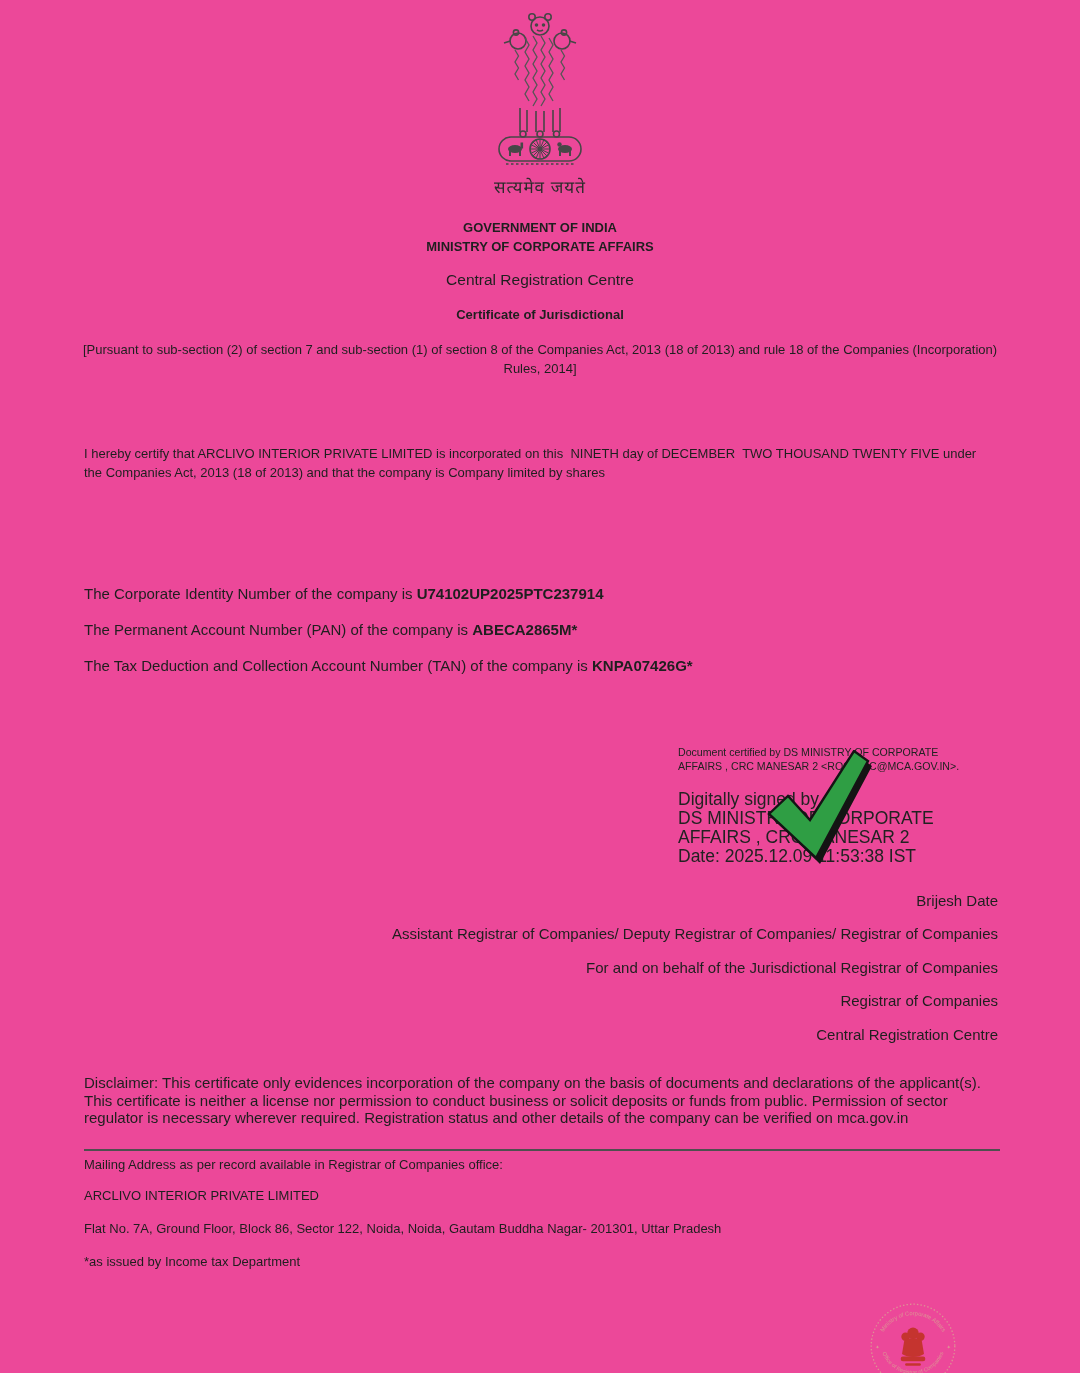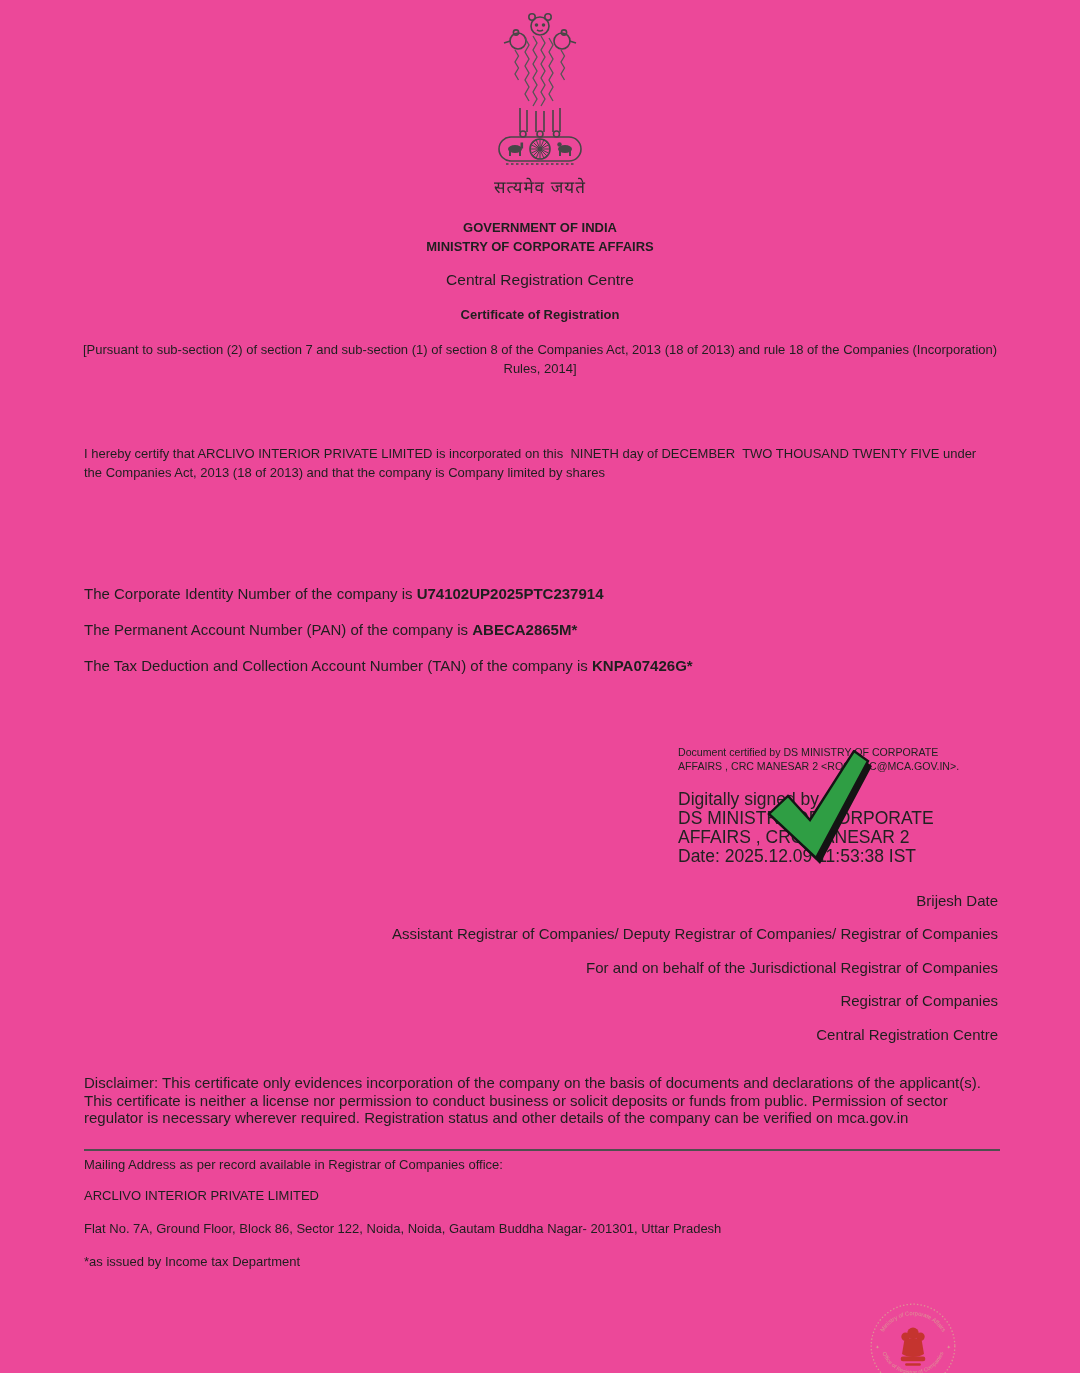--- a/index.html
+++ b/index.html
@@ -106,21 +106,21 @@
         </g>
         <path d="M14 156 h68" stroke-dasharray="2.5 2.5"></path>
       </g>
     </svg>
     <div class="emblem-caption t">सत्यमेव जयते</div>
   </div>
 
   <div class="abs center hdr-bold" style="top:218px;">GOVERNMENT OF INDIA</div>
   <div class="abs center hdr-bold" style="top:237px;">MINISTRY OF CORPORATE AFFAIRS</div>
   <div class="abs center hdr-reg" style="top:271px;">Central Registration Centre</div>
-  <div class="abs center hdr-bold" style="top:305px;">Certificate of Registration</div>
+  <div class="abs center hdr-bold" style="top:305px;">Certificate of Jurisdictional</div>
   <div class="abs body-txt t" style="top:340px;left:80px;width:920px;text-align:center;">[Pursuant to sub-section (2) of section 7 and sub-section (1) of section 8 of the Companies Act, 2013 (18 of 2013) and rule 18 of the Companies (Incorporation) Rules, 2014]</div>
 
   <div class="abs body-txt t" style="top:444px;left:84px;width:908px;">I hereby certify that ARCLIVO INTERIOR PRIVATE LIMITED is incorporated on this  NINETH day of DECEMBER  TWO THOUSAND TWENTY FIVE under the Companies Act, 2013 (18 of 2013) and that the company is Company limited by shares</div>
 
   <div class="abs num-line" style="top:585px;left:84px;"><span class="t">The Corporate Identity Number of the company is </span><b>U74102UP2025PTC237914</b></div>
   <div class="abs num-line" style="top:621px;left:84px;"><span class="t">The Permanent Account Number (PAN) of the company is </span><b>ABECA2865M*</b></div>
   <div class="abs num-line" style="top:657px;left:84px;"><span class="t">The Tax Deduction and Collection Account Number (TAN) of the company is </span><b>KNPA07426G*</b></div>
 
 
   <div class="abs" style="top:746px;left:678px;">

